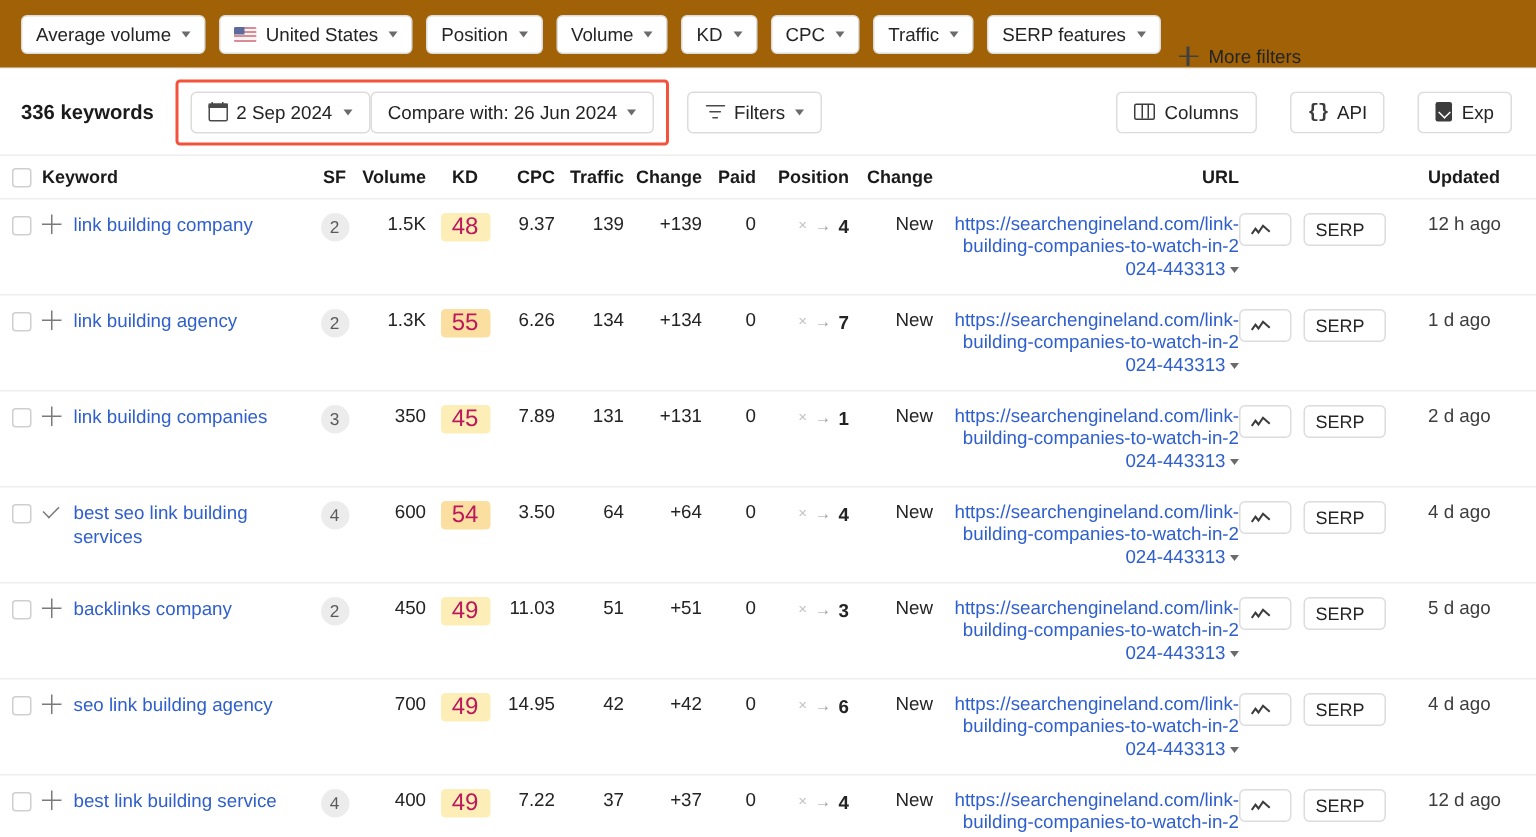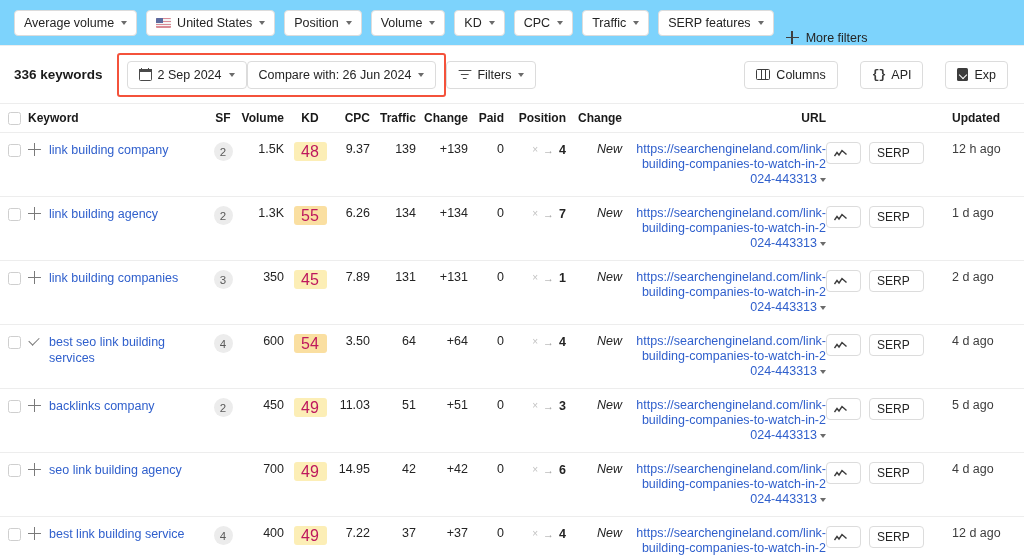--- a/index.html
+++ b/index.html
@@ -38,21 +38,21 @@
 
   
   #filter-bar {
     position: absolute;
     top: 0; left: 0;
     width: 1024px; height: 46px;
     display: flex;
     align-items: center;
     padding-left: 14px;
     gap: 9px;
-    background: #7dd3fc;
+    background: #a16207;
     border-bottom: 1px solid #ededed;
   }
   .flag {
     width: 15px; height: 10px;
     border-radius: 1px;
     position: relative;
     overflow: hidden;
     background: #f2f2f2;
     flex: none;
   }
@@ -288,21 +288,21 @@
     align-items: center;
     justify-content: center;
     width: 33px; height: 19px;
     border-radius: 3px;
     font-size: 16px;
     color: #be185d;
   }
 
   .pos-chg { color: #2ba84a; }
   .paid-zero { color: #bdbdbd; }
-  .new-badge { color: #2ba84a; font-style: italic; }
+  .new-badge { color: #2ba84a; }
 
   
   .pos-cell { display: inline-flex; align-items: center; gap: 5px; justify-content: flex-end; }
   .pos-x { color: #c2c2c2; font-size: 10px; }
   .pos-arrow { color: #9e9e9e; font-size: 11px; }
   .pos-val { font-weight: bold; color: #242424; }
 
   
   .url-link {
     color: #2f5fcc;
@@ -407,21 +407,21 @@
       </span>
       <span>2 Sep 2024</span>
       <span class="caret"></span>
     </button>
     <button class="pill big">
       <span>Compare with: 26 Jun 2024</span>
       <span class="caret"></span>
     </button>
   </span>
 
-  <button class="pill big" style="">
+  <button class="pill big" style="margin-left:12px">
     <span class="ico funnel-ico">
         <i></i>
         <i></i>
         <i></i>
       </span>
     <span>Filters</span>
     <span class="caret"></span>
   </button>
 
   <div id="toolbar-right">

